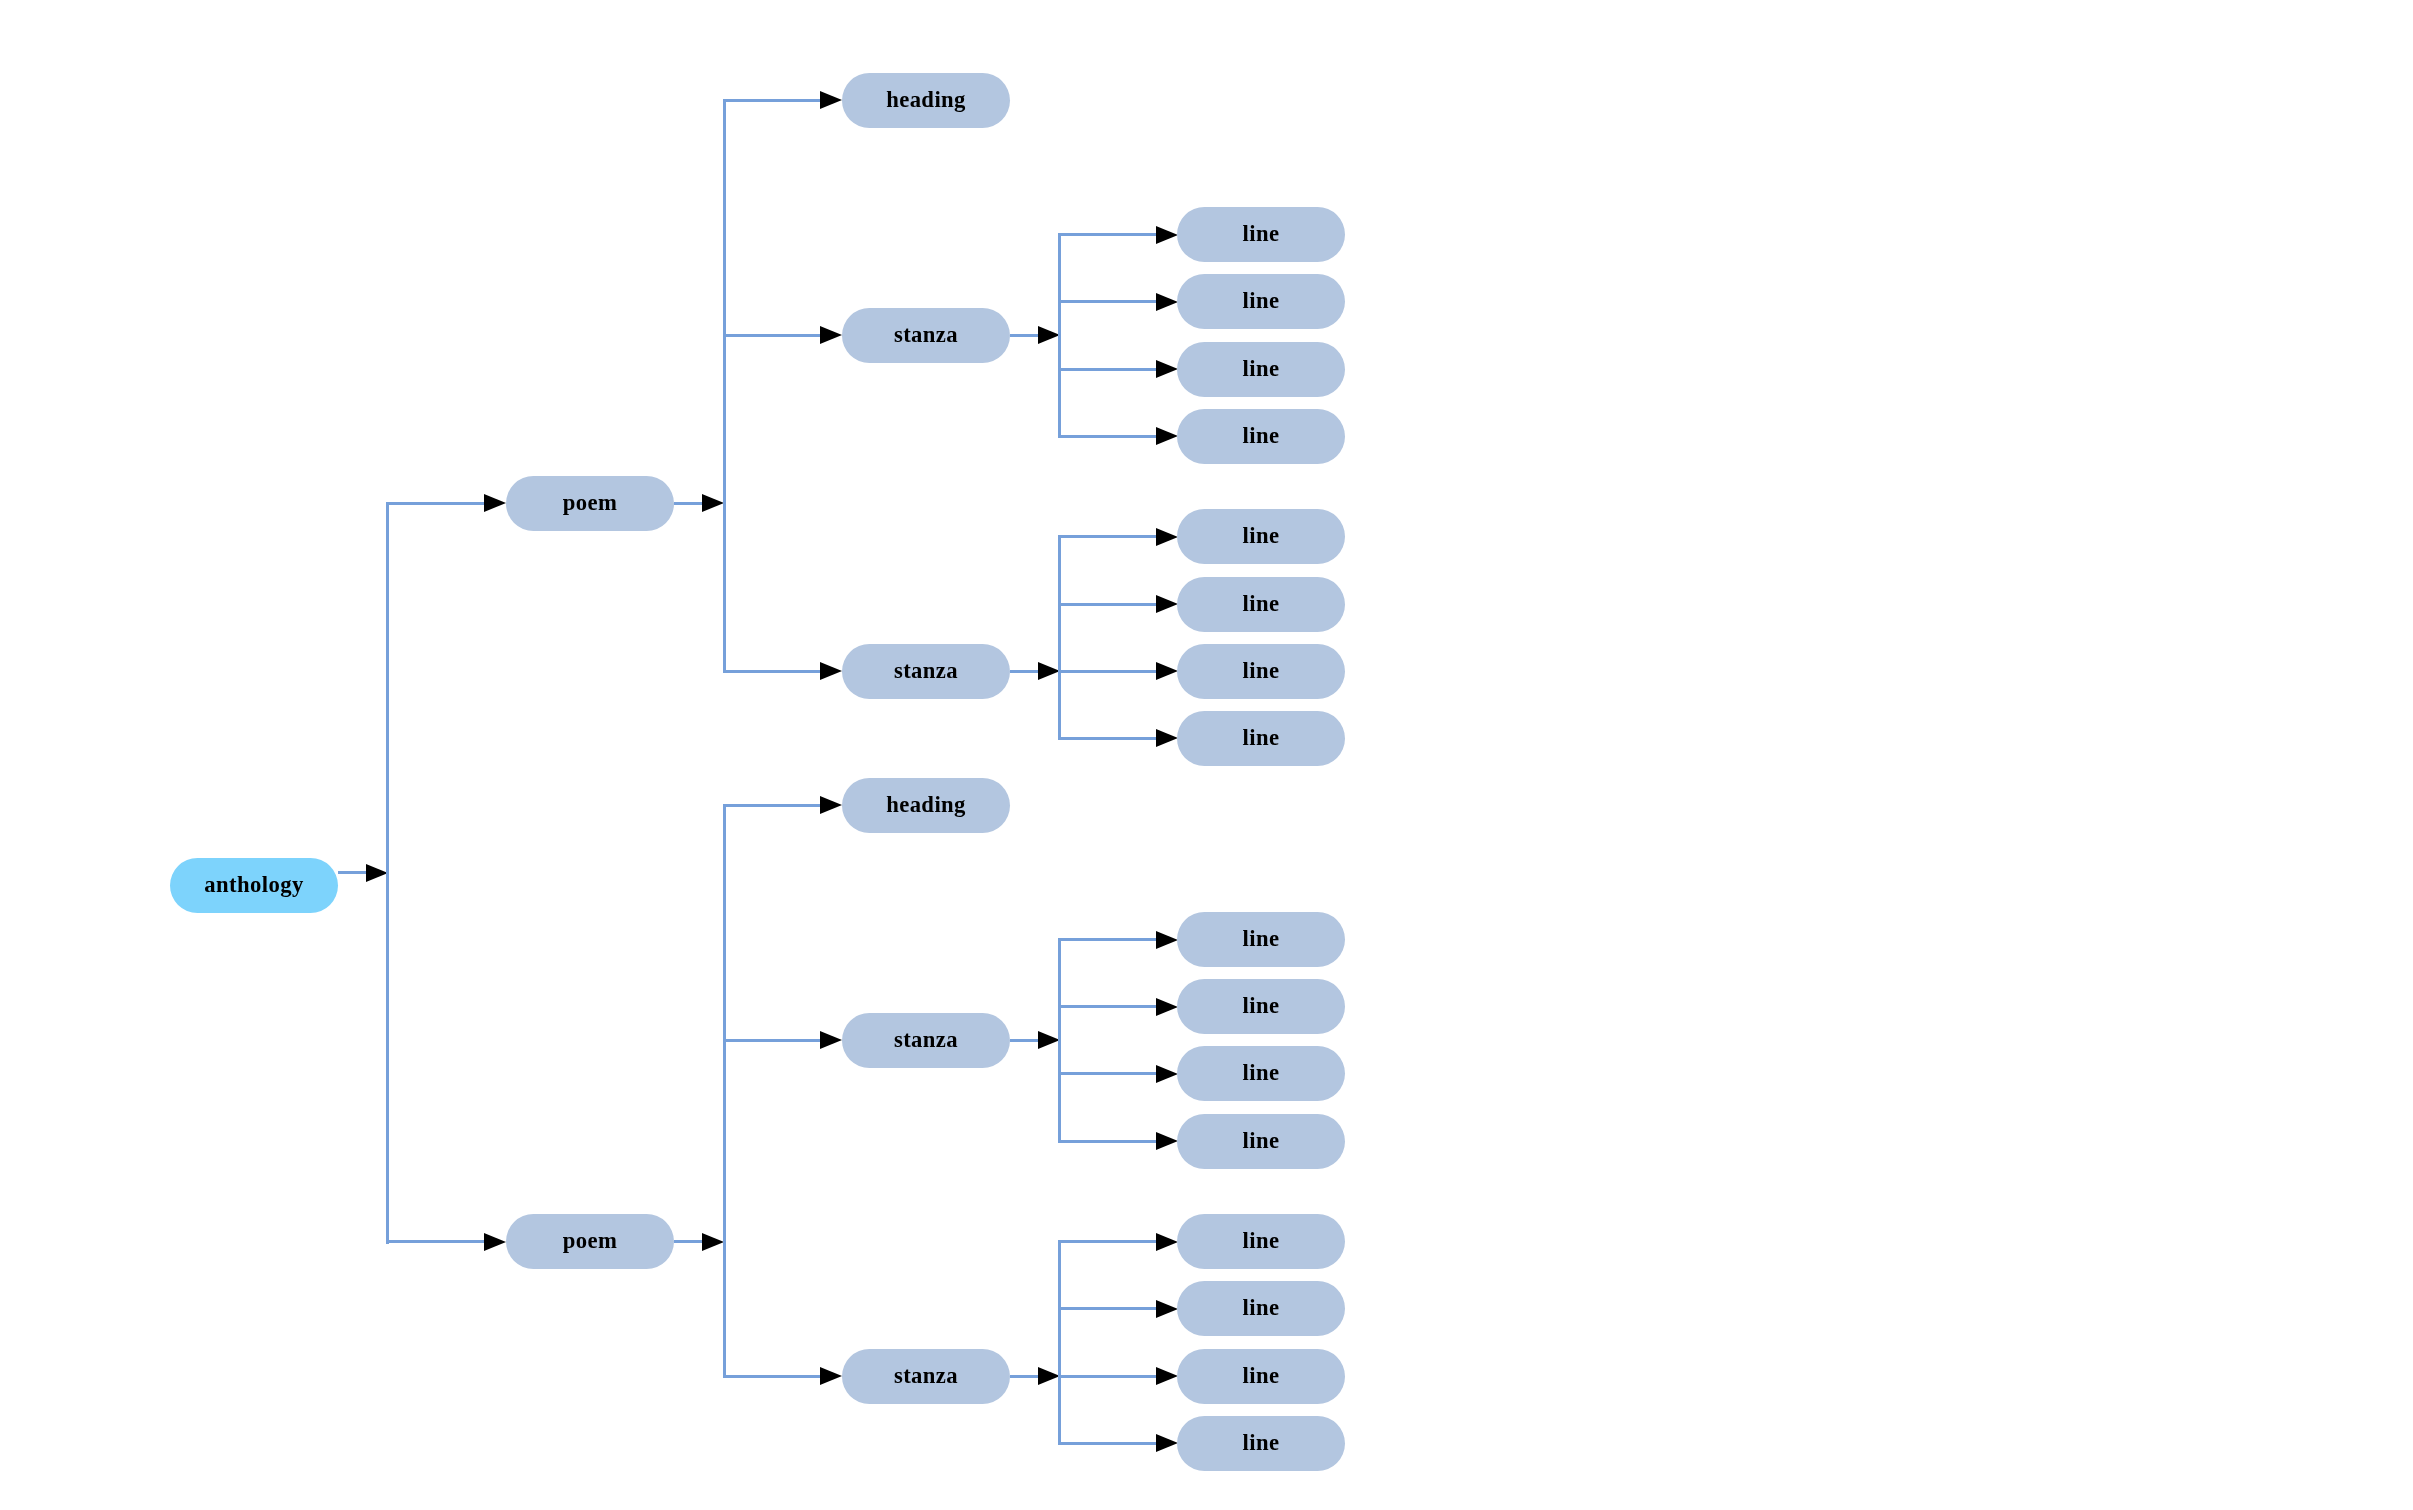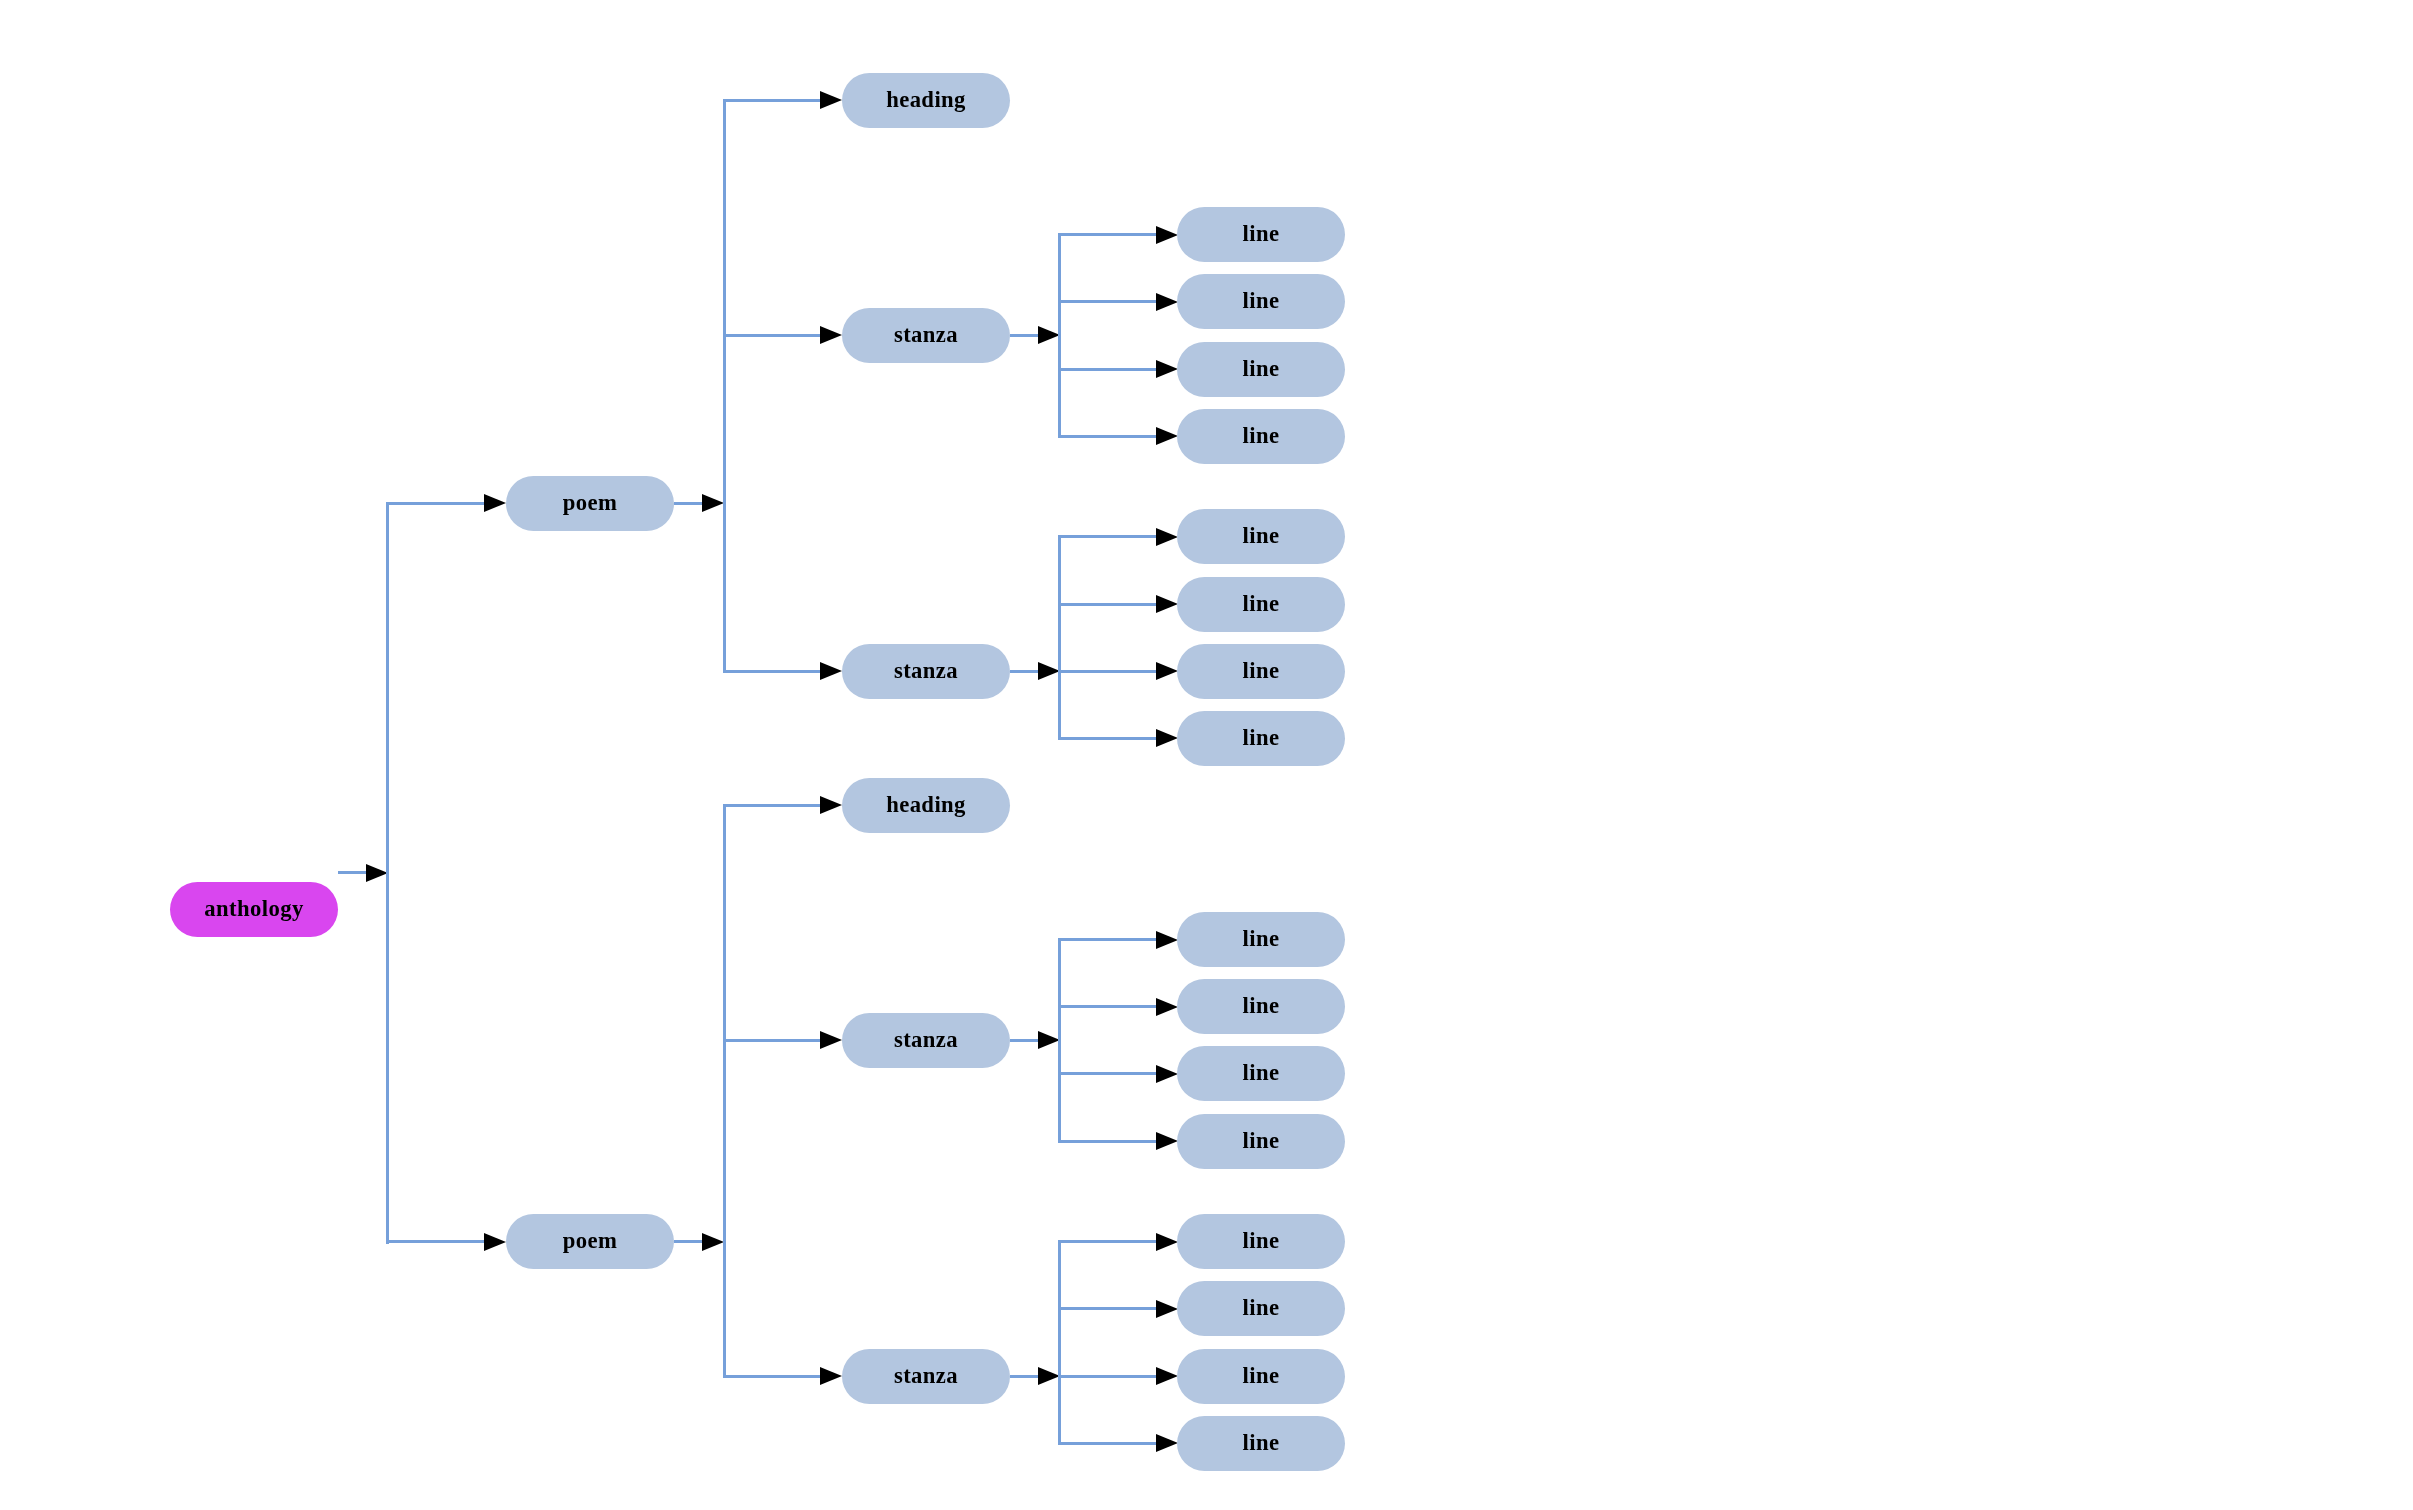--- a/index.html
+++ b/index.html
@@ -114,21 +114,21 @@
     <div class="arrowhead" style="left: 1038px; top: 1367px; border-left-color: rgb(0, 0, 0);"></div>
     <div class="v-seg" style="left: 1058px; top: 1240px; height: 205px; background: rgb(118, 160, 218);"></div>
     <div class="h-seg" style="left: 1060px; width: 97px; top: 1240px; background: rgb(118, 160, 218);"></div>
     <div class="arrowhead" style="left: 1156px; top: 1233px; border-left-color: rgb(0, 0, 0);"></div>
     <div class="h-seg" style="left: 1060px; width: 97px; top: 1307px; background: rgb(118, 160, 218);"></div>
     <div class="arrowhead" style="left: 1156px; top: 1300px; border-left-color: rgb(0, 0, 0);"></div>
     <div class="h-seg" style="left: 1060px; width: 97px; top: 1375px; background: rgb(118, 160, 218);"></div>
     <div class="arrowhead" style="left: 1156px; top: 1367px; border-left-color: rgb(0, 0, 0);"></div>
     <div class="h-seg" style="left: 1060px; width: 97px; top: 1442px; background: rgb(118, 160, 218);"></div>
     <div class="arrowhead" style="left: 1156px; top: 1434px; border-left-color: rgb(0, 0, 0);"></div>
-    <div class="node" style="left: 170px; top: 882px; background: #d946ef; text-align: center;">
+    <div class="node" style="left: 170px; top: 858px; background: #7dd3fc; text-align: center;">
       <span class="label" style="color: rgb(0, 0, 0);">anthology</span>
     </div>
     <div class="node" style="left: 506px; top: 476px; background: rgb(179, 198, 224);">
       <span class="label" style="color: rgb(0, 0, 0);">poem</span>
     </div>
     <div class="node" style="left: 506px; top: 1214px; background: rgb(179, 198, 224);">
       <span class="label" style="color: rgb(0, 0, 0);">poem</span>
     </div>
     <div class="node" style="left: 842px; top: 73px; background: rgb(179, 198, 224);">
       <span class="label" style="color: rgb(0, 0, 0);">heading</span>

